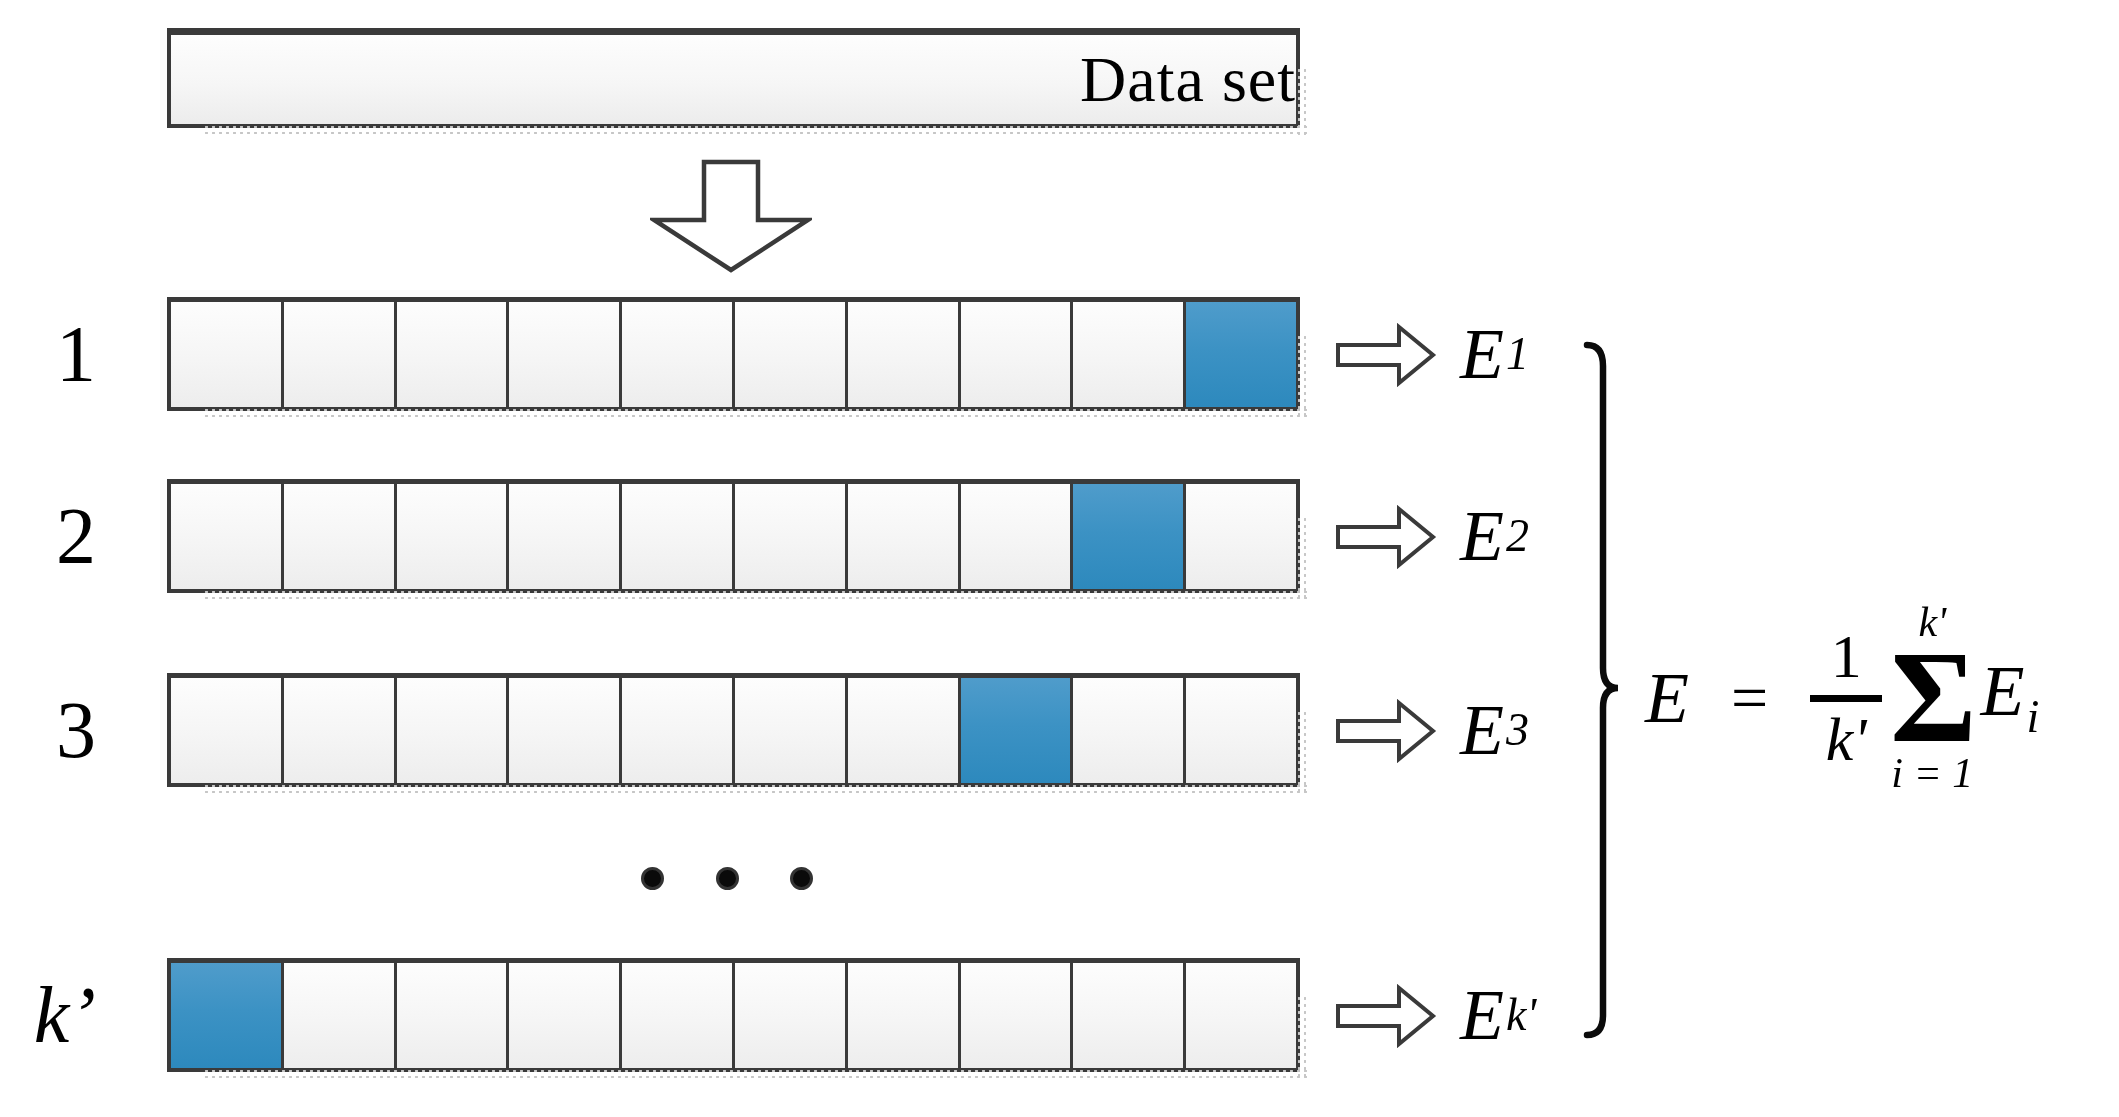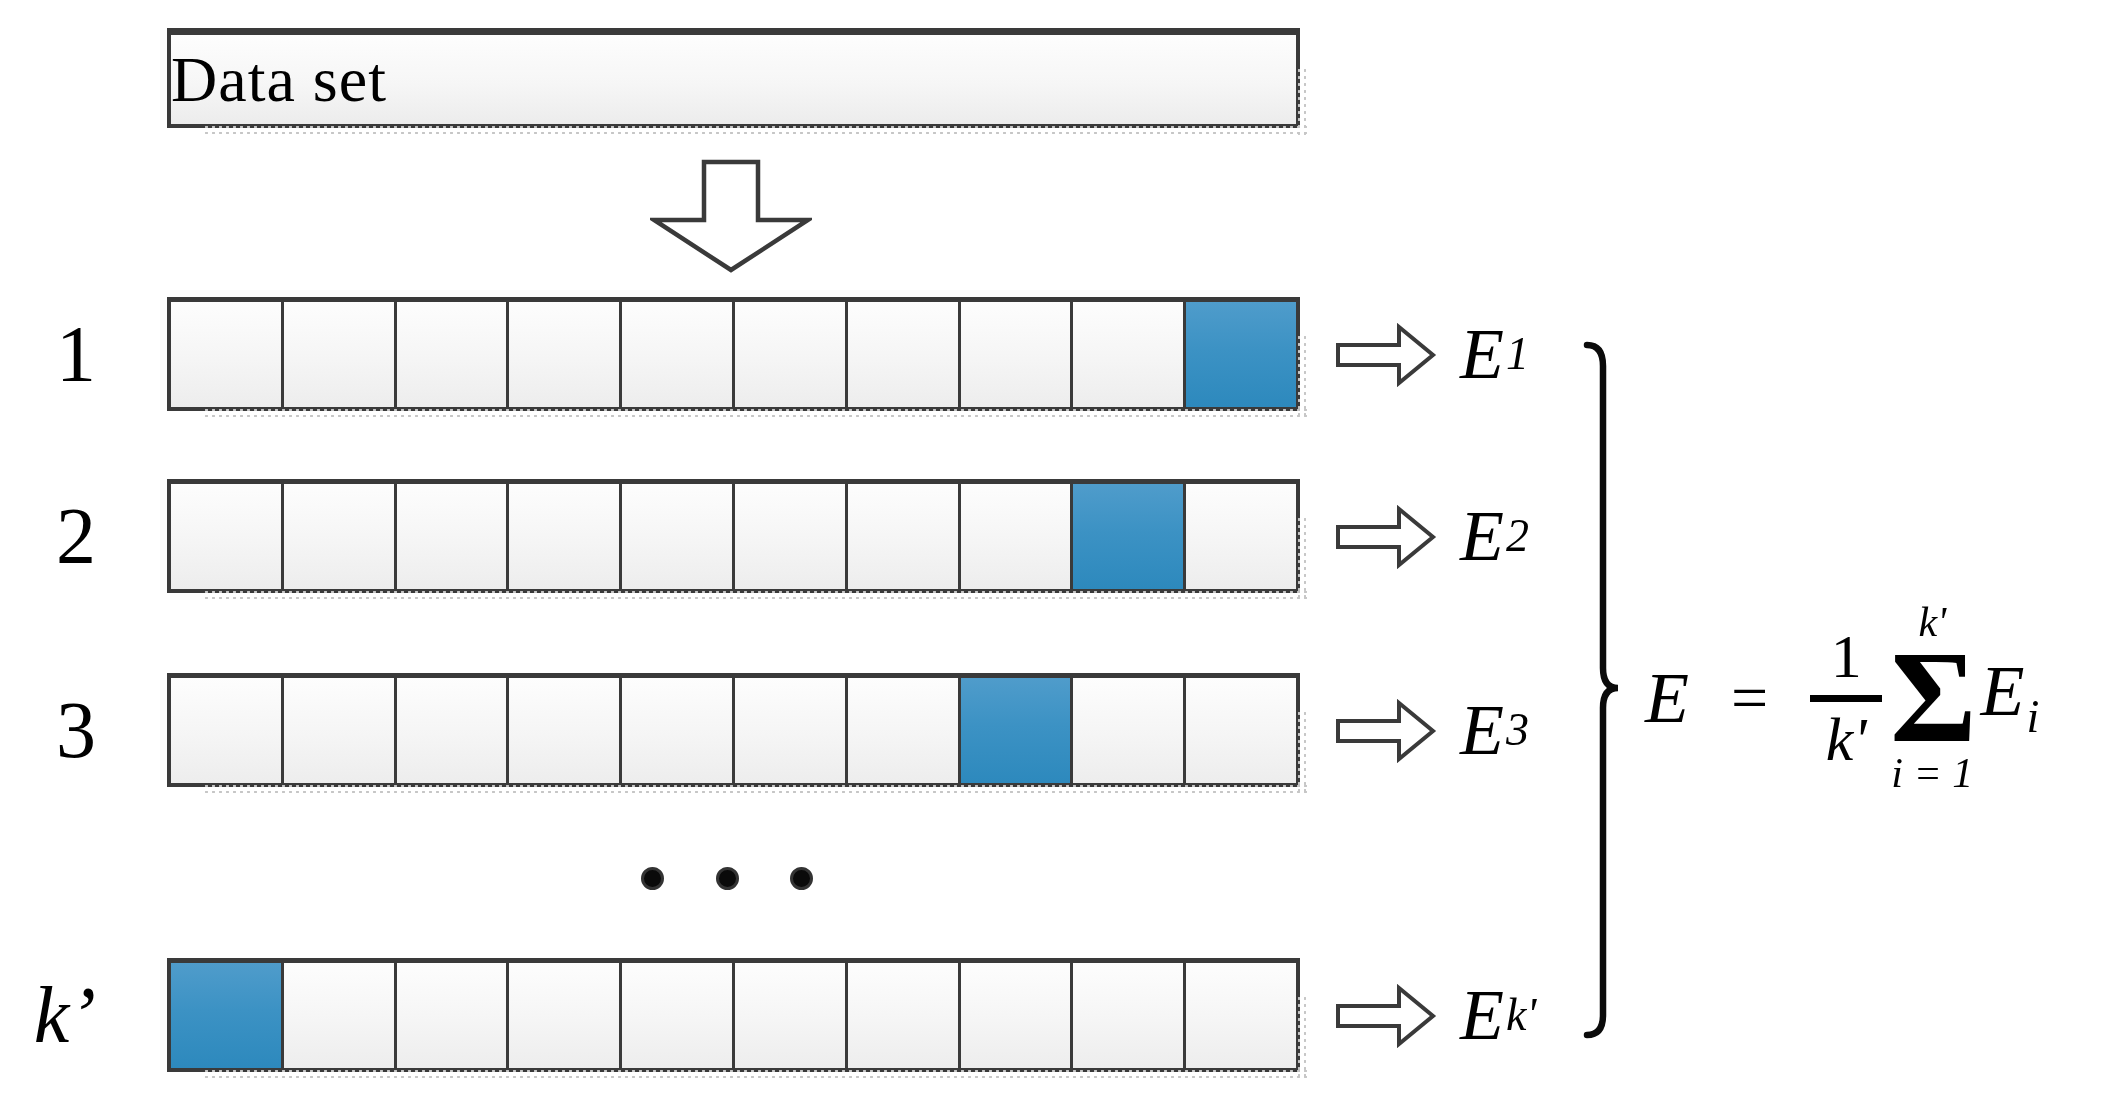--- a/index.html
+++ b/index.html
@@ -12,21 +12,21 @@
     background-image:radial-gradient(circle,#c6c6c6 1.1px,rgba(0,0,0,0) 1.4px);
     background-size:7px 6px;}
   .shadow-r{position:absolute;top:32px;bottom:-12px;left:100%;width:13px;
     background-image:radial-gradient(circle,#c6c6c6 1.1px,rgba(0,0,0,0) 1.4px);
     background-size:6px 7px;}
   
   .dataset-box{
     position:absolute;left:167px;top:28px;width:1133px;height:100px;box-sizing:border-box;
     border:4px solid #3a3a3a;border-top-width:7px;
     background:linear-gradient(180deg,#fdfdfd 0%,#f6f6f6 55%,#ececec 100%);
-    display:flex;align-items:center;justify-content:flex-start;
+    display:flex;align-items:center;justify-content:flex-end;
   }
   .dataset-box .label{font-size:64px;letter-spacing:1px;}
   
   .down-arrow{position:absolute;left:650px;top:156px;}
   
   .fold-row{position:absolute;left:0;width:2119px;height:114px;}
   .row-label{
     position:absolute;left:18px;top:0;width:78px;height:114px;
     display:flex;align-items:center;justify-content:flex-end;
     font-size:80px;line-height:1;

